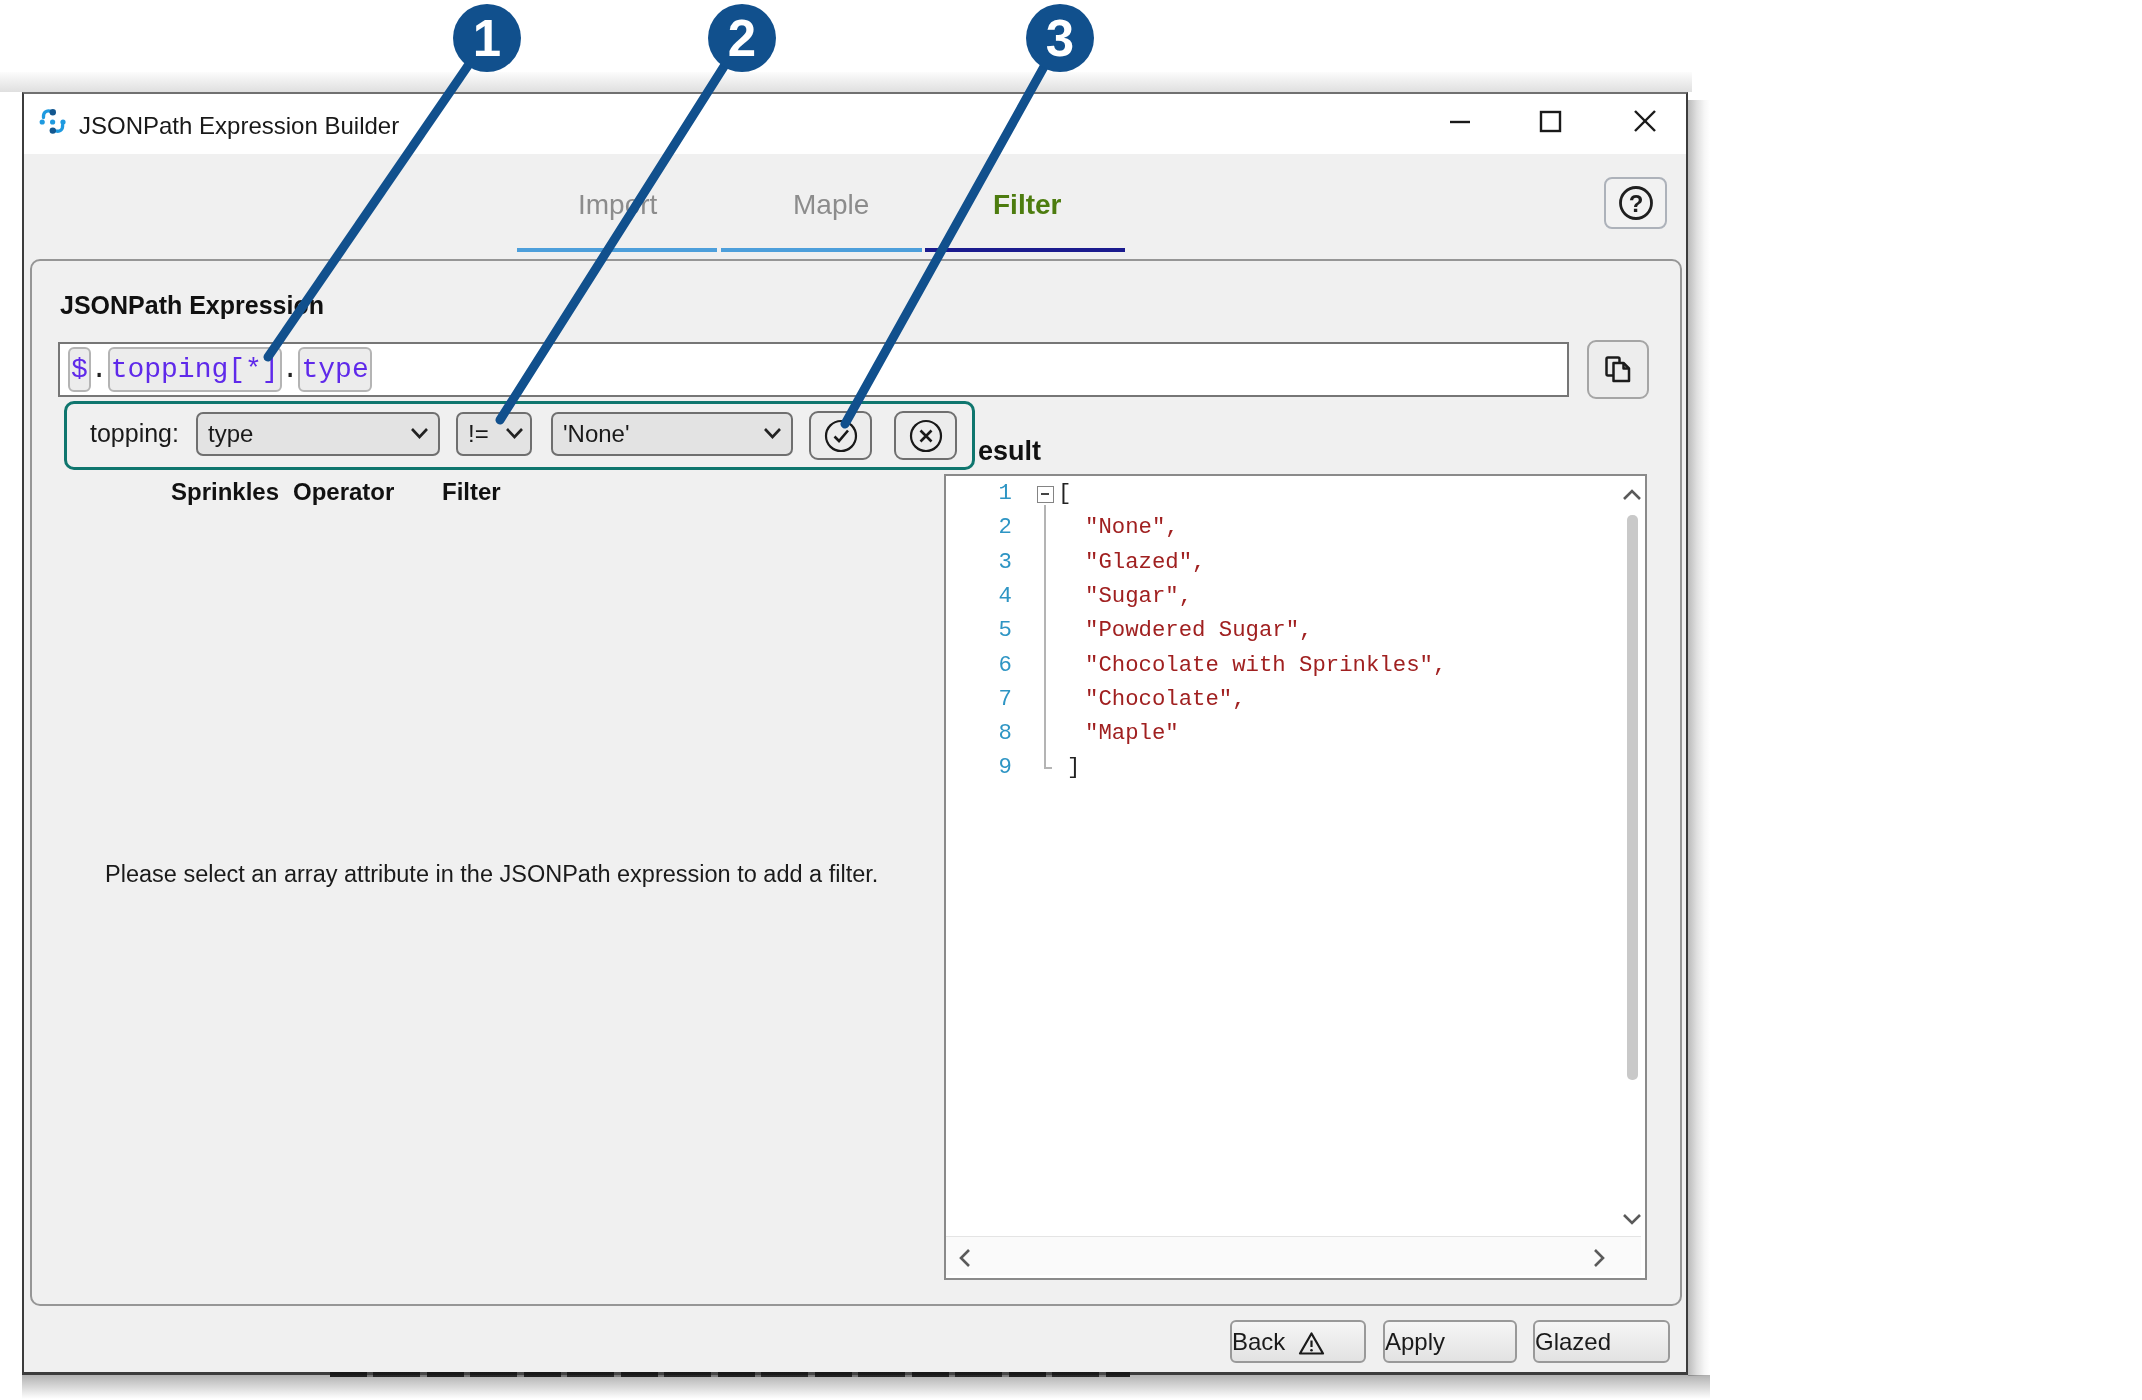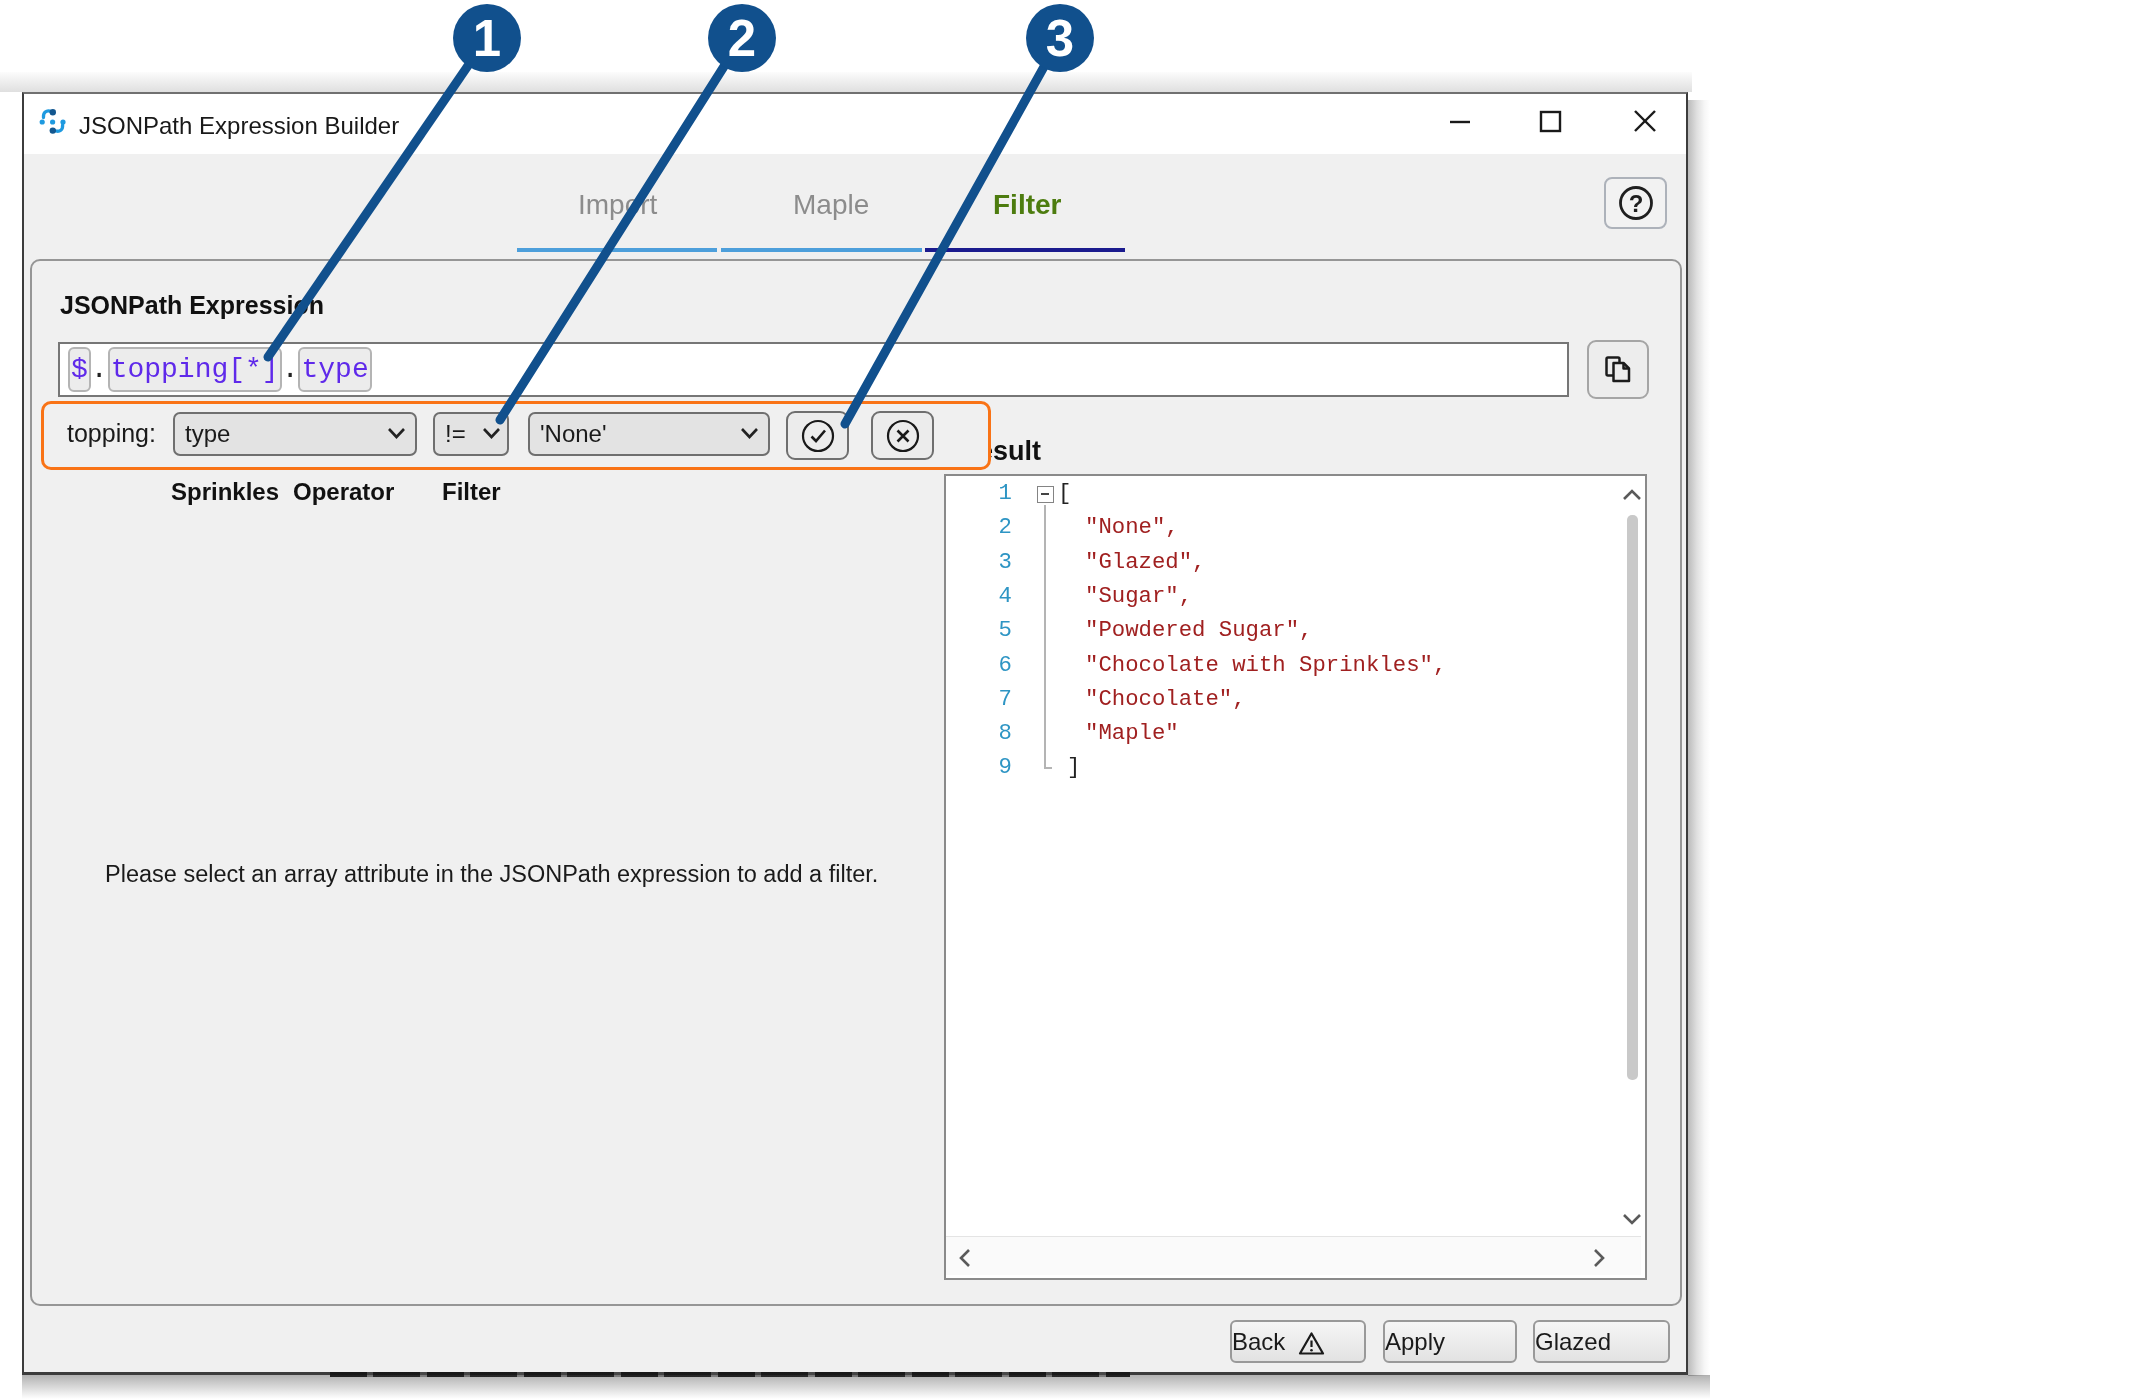--- a/index.html
+++ b/index.html
@@ -16,22 +16,22 @@
   .underline{position:absolute;top:151px;height:4px;}
   .mainpanel{position:absolute;left:6px;top:162px;width:1648px;height:1043px;
     border:2px solid #969696;border-radius:10px;background:#f0f0f0;}
   .lbl-bold{position:absolute;font-weight:bold;color:#111;white-space:nowrap;}
   .exprbox{position:absolute;left:34px;top:245px;width:1499px;height:51px;background:#fff;
     border:2px solid #767676;display:flex;align-items:center;
     font-family:"Liberation Mono",monospace;font-size:28px;color:#222;padding-left:8px;}
   .tok{background:#ececec;border:2px solid #b4b4b4;border-radius:6px;padding:5px 1px;color:#5f29ea;}
   .copybtn{position:absolute;left:1563px;top:243px;width:58px;height:55px;background:#ededed;
     border:2px solid #a5a5a5;border-radius:9px;}
-  .filterbox{position:absolute;left:17px;top:304px;width:905px;height:63px;background:#f0f0f0;
-    border:3px solid #f97316;border-radius:10px;padding-left:39px;}
+  .filterbox{position:absolute;left:40px;top:304px;width:905px;height:63px;background:#f0f0f0;
+    border:3px solid #0f766e;border-radius:10px;}
   .dd{position:absolute;top:8px;height:40px;background:#e3e3e3;border:2px solid #6f6f6f;
     border-radius:7px;font-size:24px;color:#1a1a1a;display:flex;align-items:center;}
   .iconbtn{position:absolute;top:7px;width:59px;height:45px;background:#ececec;
     border:2px solid #6f6f6f;border-radius:9px;display:flex;align-items:center;justify-content:center;}
   .resultpanel{position:absolute;left:920px;top:377px;width:699px;height:802px;background:#fff;
     border:2px solid #8a8a8a;}
   .mono{font-family:"Liberation Mono",monospace;font-size:22.3px;white-space:pre;}
   .lnum{position:absolute;width:40px;text-align:right;color:#2e95c4;}
   .code{position:absolute;color:#a02020;}
   .btn{position:absolute;top:1223px;height:39px;background:linear-gradient(180deg,#f6f6f6,#e2e2e2);

